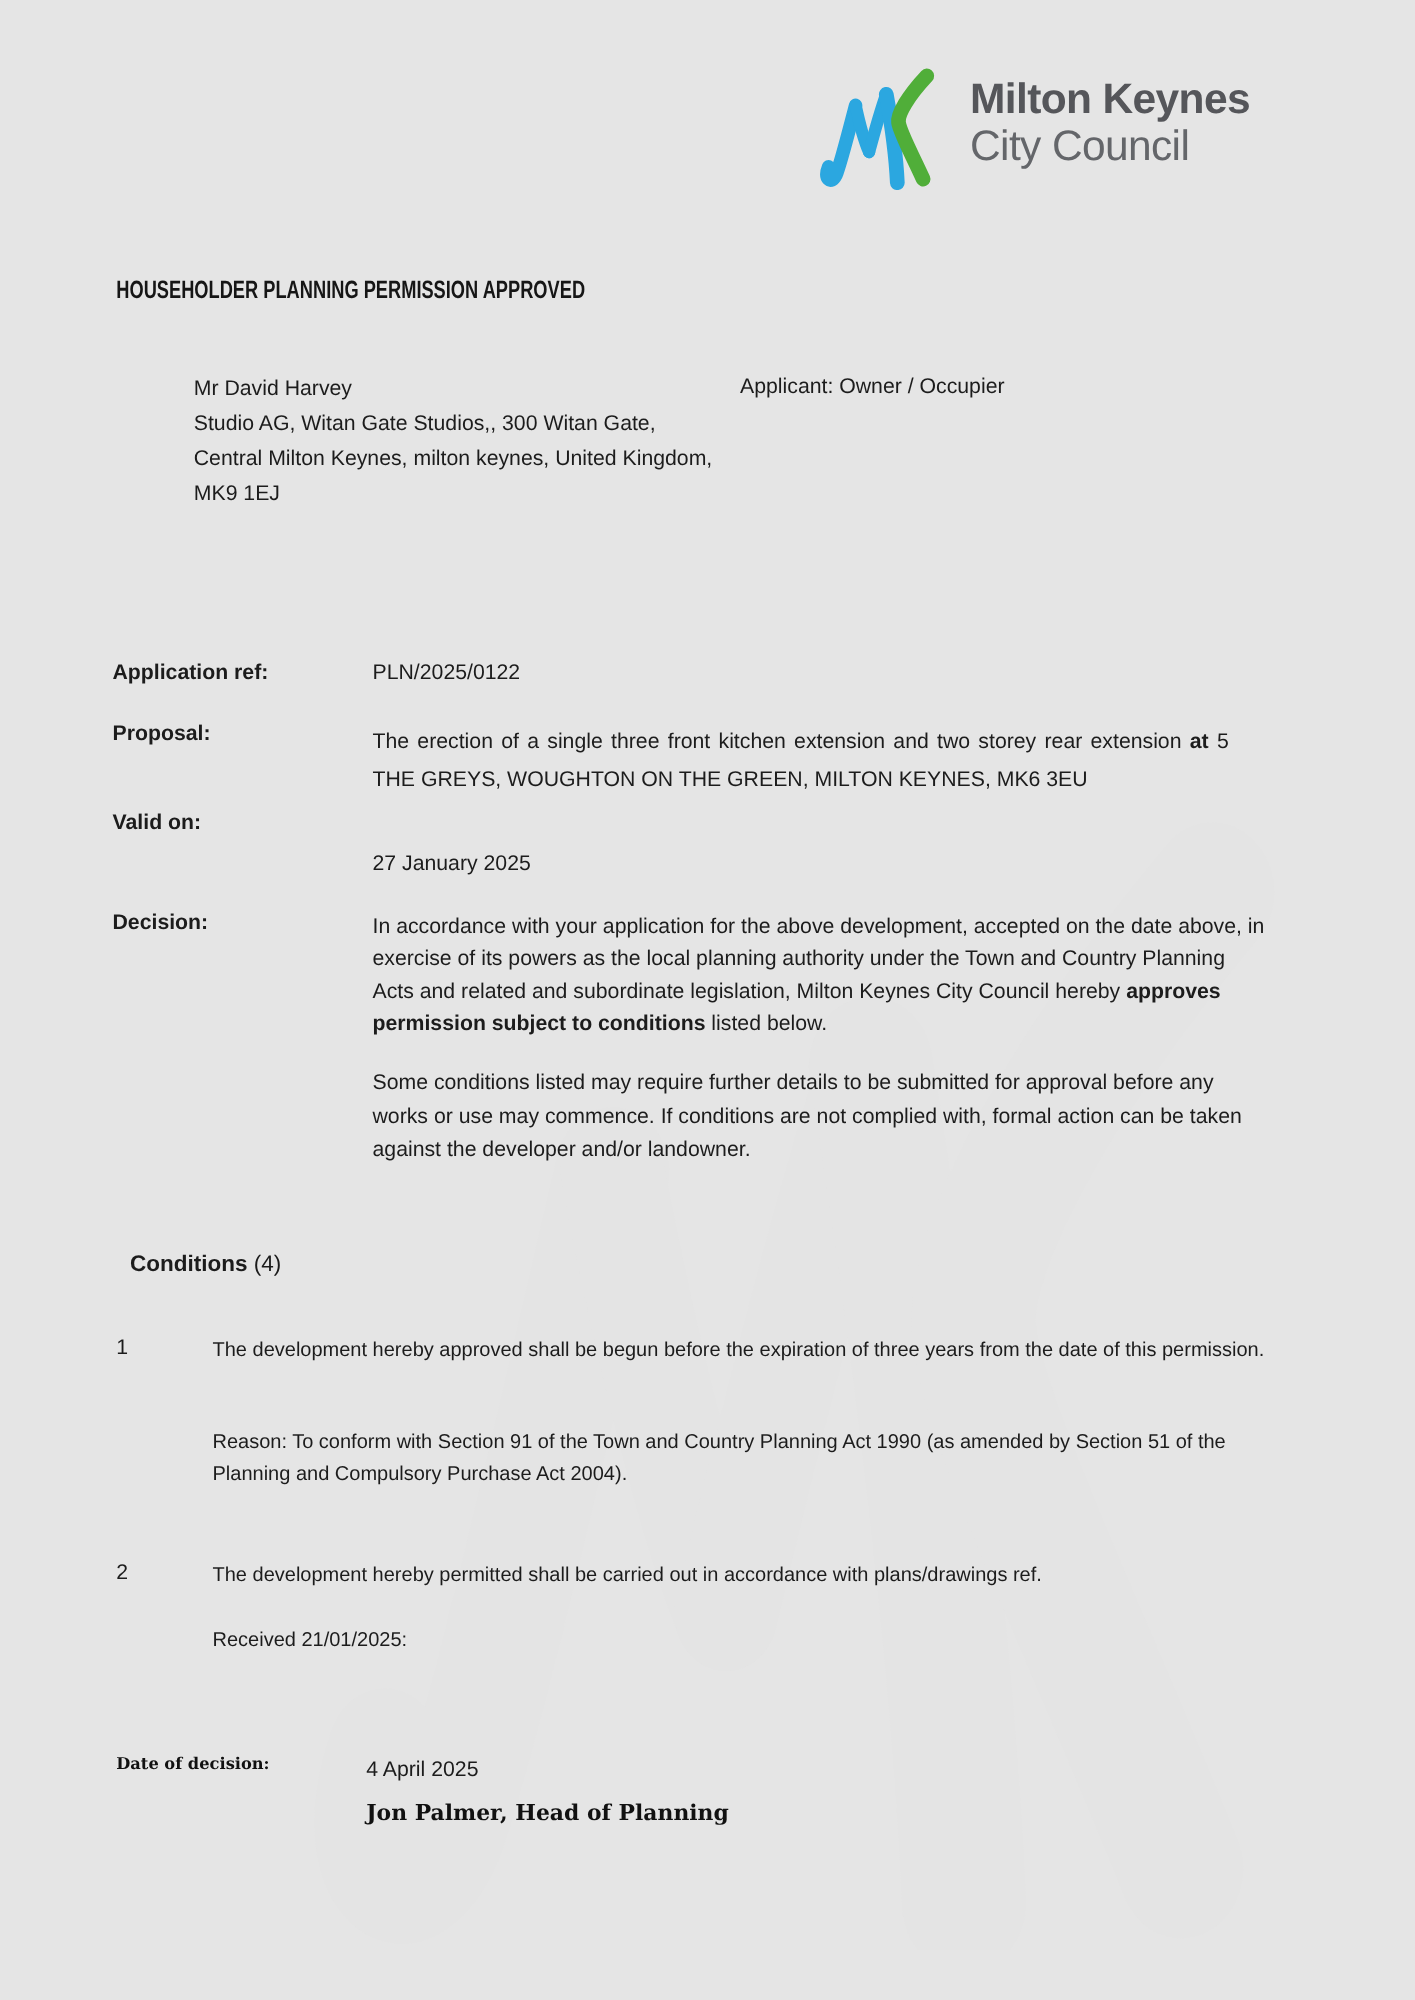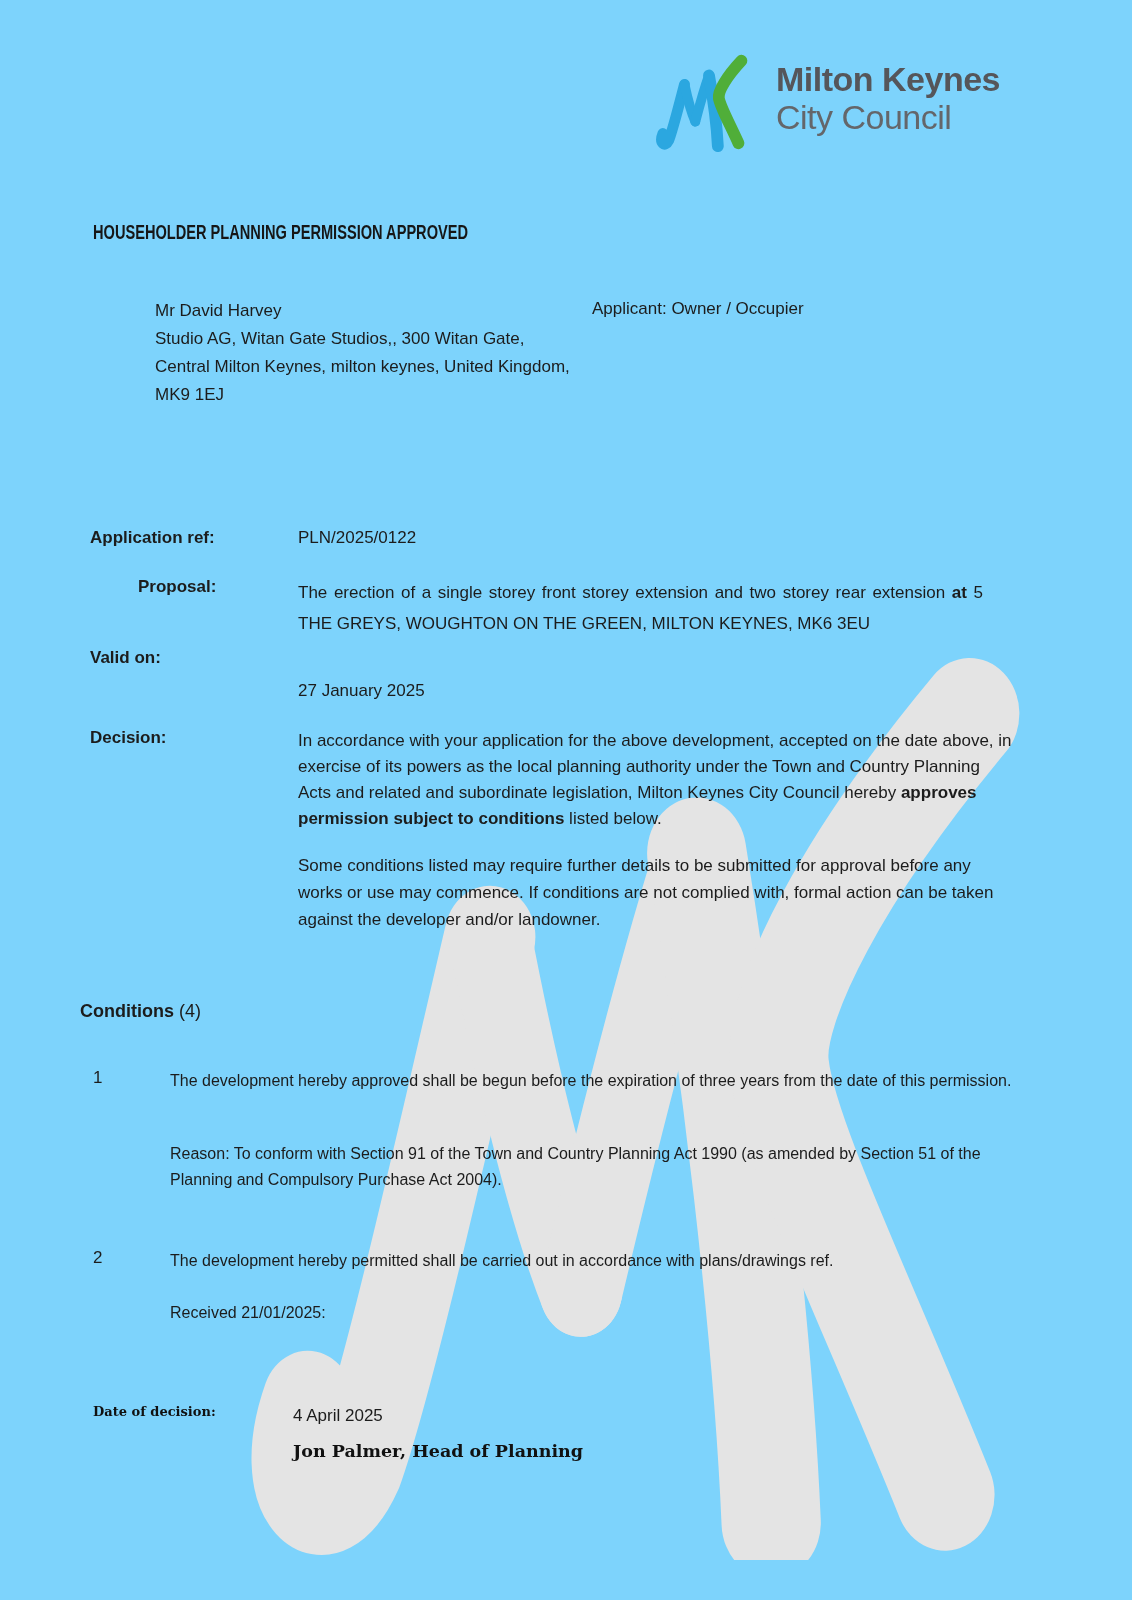--- a/index.html
+++ b/index.html
@@ -1,20 +1,20 @@
 <!DOCTYPE html>
 <html><head>
 <meta charset="utf-8">
 <style>
   html,body{margin:0;padding:0;background:#ffffff;}
   .page{
     position:relative;
     width:1132px;height:1600px;
     margin:0 auto;
-    background:#7dd3fc;
+    background:#e5e5e5;
     overflow:hidden;
     font-family:"Liberation Sans", sans-serif;
     color:#1c1c1c;
   }
   .abs{position:absolute;}
   .z{z-index:2;}
   
   .watermark{
     position:absolute;left:250px;top:630px;width:910px;height:930px;
     z-index:1;pointer-events:none;
@@ -36,21 +36,21 @@
   .applicant{left:592px;top:299px;font-size:17px;}
   
   .flabel{left:90px;font-size:17px;font-weight:bold;white-space:nowrap;}
   .fvalue{left:298px;font-size:17px;}
   .para{left:298px;font-size:17px;}
   .proposal-para{top:577px;width:685px;line-height:31px;text-align:justify;}
   .decision-para1{top:728px;width:715px;line-height:26px;}
   .decision-para2{top:852px;width:705px;line-height:27px;}
   .b{font-weight:bold;}
   
-  .cond-heading{left:80px;top:1001px;font-size:18px;}
+  .cond-heading{left:104px;top:1001px;font-size:18px;}
   .cond-heading .hb{font-weight:bold;}
   .cond-heading .hc{font-weight:normal;}
   .cond-num{left:93px;font-size:17px;}
   .cond-text{left:170px;width:870px;font-size:16px;line-height:26px;}
   
   .date-label{left:93px;top:1404px;font-family:"DejaVu Serif", serif;font-weight:bold;font-size:13px;color:#111;}
   .date-value{left:293px;top:1406px;font-size:17px;text-align:right;}
   .signature{left:293px;top:1441px;font-family:"DejaVu Serif", serif;font-weight:bold;font-size:17.5px;color:#111;}
 </style>
 </head>
@@ -90,22 +90,22 @@
     <div>Mr David Harvey</div>
     <div>Studio AG, Witan Gate Studios,, 300 Witan Gate,</div>
     <div>Central Milton Keynes, milton keynes, United Kingdom,</div>
     <div>MK9 1EJ</div>
   </div>
   <div class="abs z applicant">Applicant: Owner / Occupier</div>
 
   <div class="abs z flabel" style="top:528px;">Application ref:</div>
   <div class="abs z fvalue" style="top:528px;">PLN/2025/0122</div>
 
-  <div class="abs z flabel" style="top:577px;margin-left:48px;">Proposal:</div>
-  <div class="abs z para proposal-para"><span>The erection of a single storey front storey extension and two storey rear extension </span><span class="b">at</span><span> 5 THE GREYS, WOUGHTON ON THE GREEN, MILTON KEYNES, MK6 3EU</span></div>
+  <div class="abs z flabel" style="top:577px;">Proposal:</div>
+  <div class="abs z para proposal-para"><span>The erection of a single three front kitchen extension and two storey rear extension </span><span class="b">at</span><span> 5 THE GREYS, WOUGHTON ON THE GREEN, MILTON KEYNES, MK6 3EU</span></div>
 
   <div class="abs z flabel" style="top:648px;">Valid on:</div>
   <div class="abs z fvalue" style="top:681px;">27 January 2025</div>
 
   <div class="abs z flabel" style="top:728px;">Decision:</div>
   <div class="abs z para decision-para1"><span>In accordance with your application for the above development, accepted on the date above, in exercise of its powers as the local planning authority under the Town and Country Planning Acts and related and subordinate legislation, Milton Keynes City Council hereby </span><span class="b">approves permission subject to conditions</span><span> listed below.</span></div>
   <div class="abs z para decision-para2">Some conditions listed may require further details to be submitted for approval before any works or use may commence. If conditions are not complied with, formal action can be taken against the developer and/or landowner.</div>
 
   <div class="abs z cond-heading"><span class="hb">Conditions</span> <span class="hc">(4)</span></div>
 

